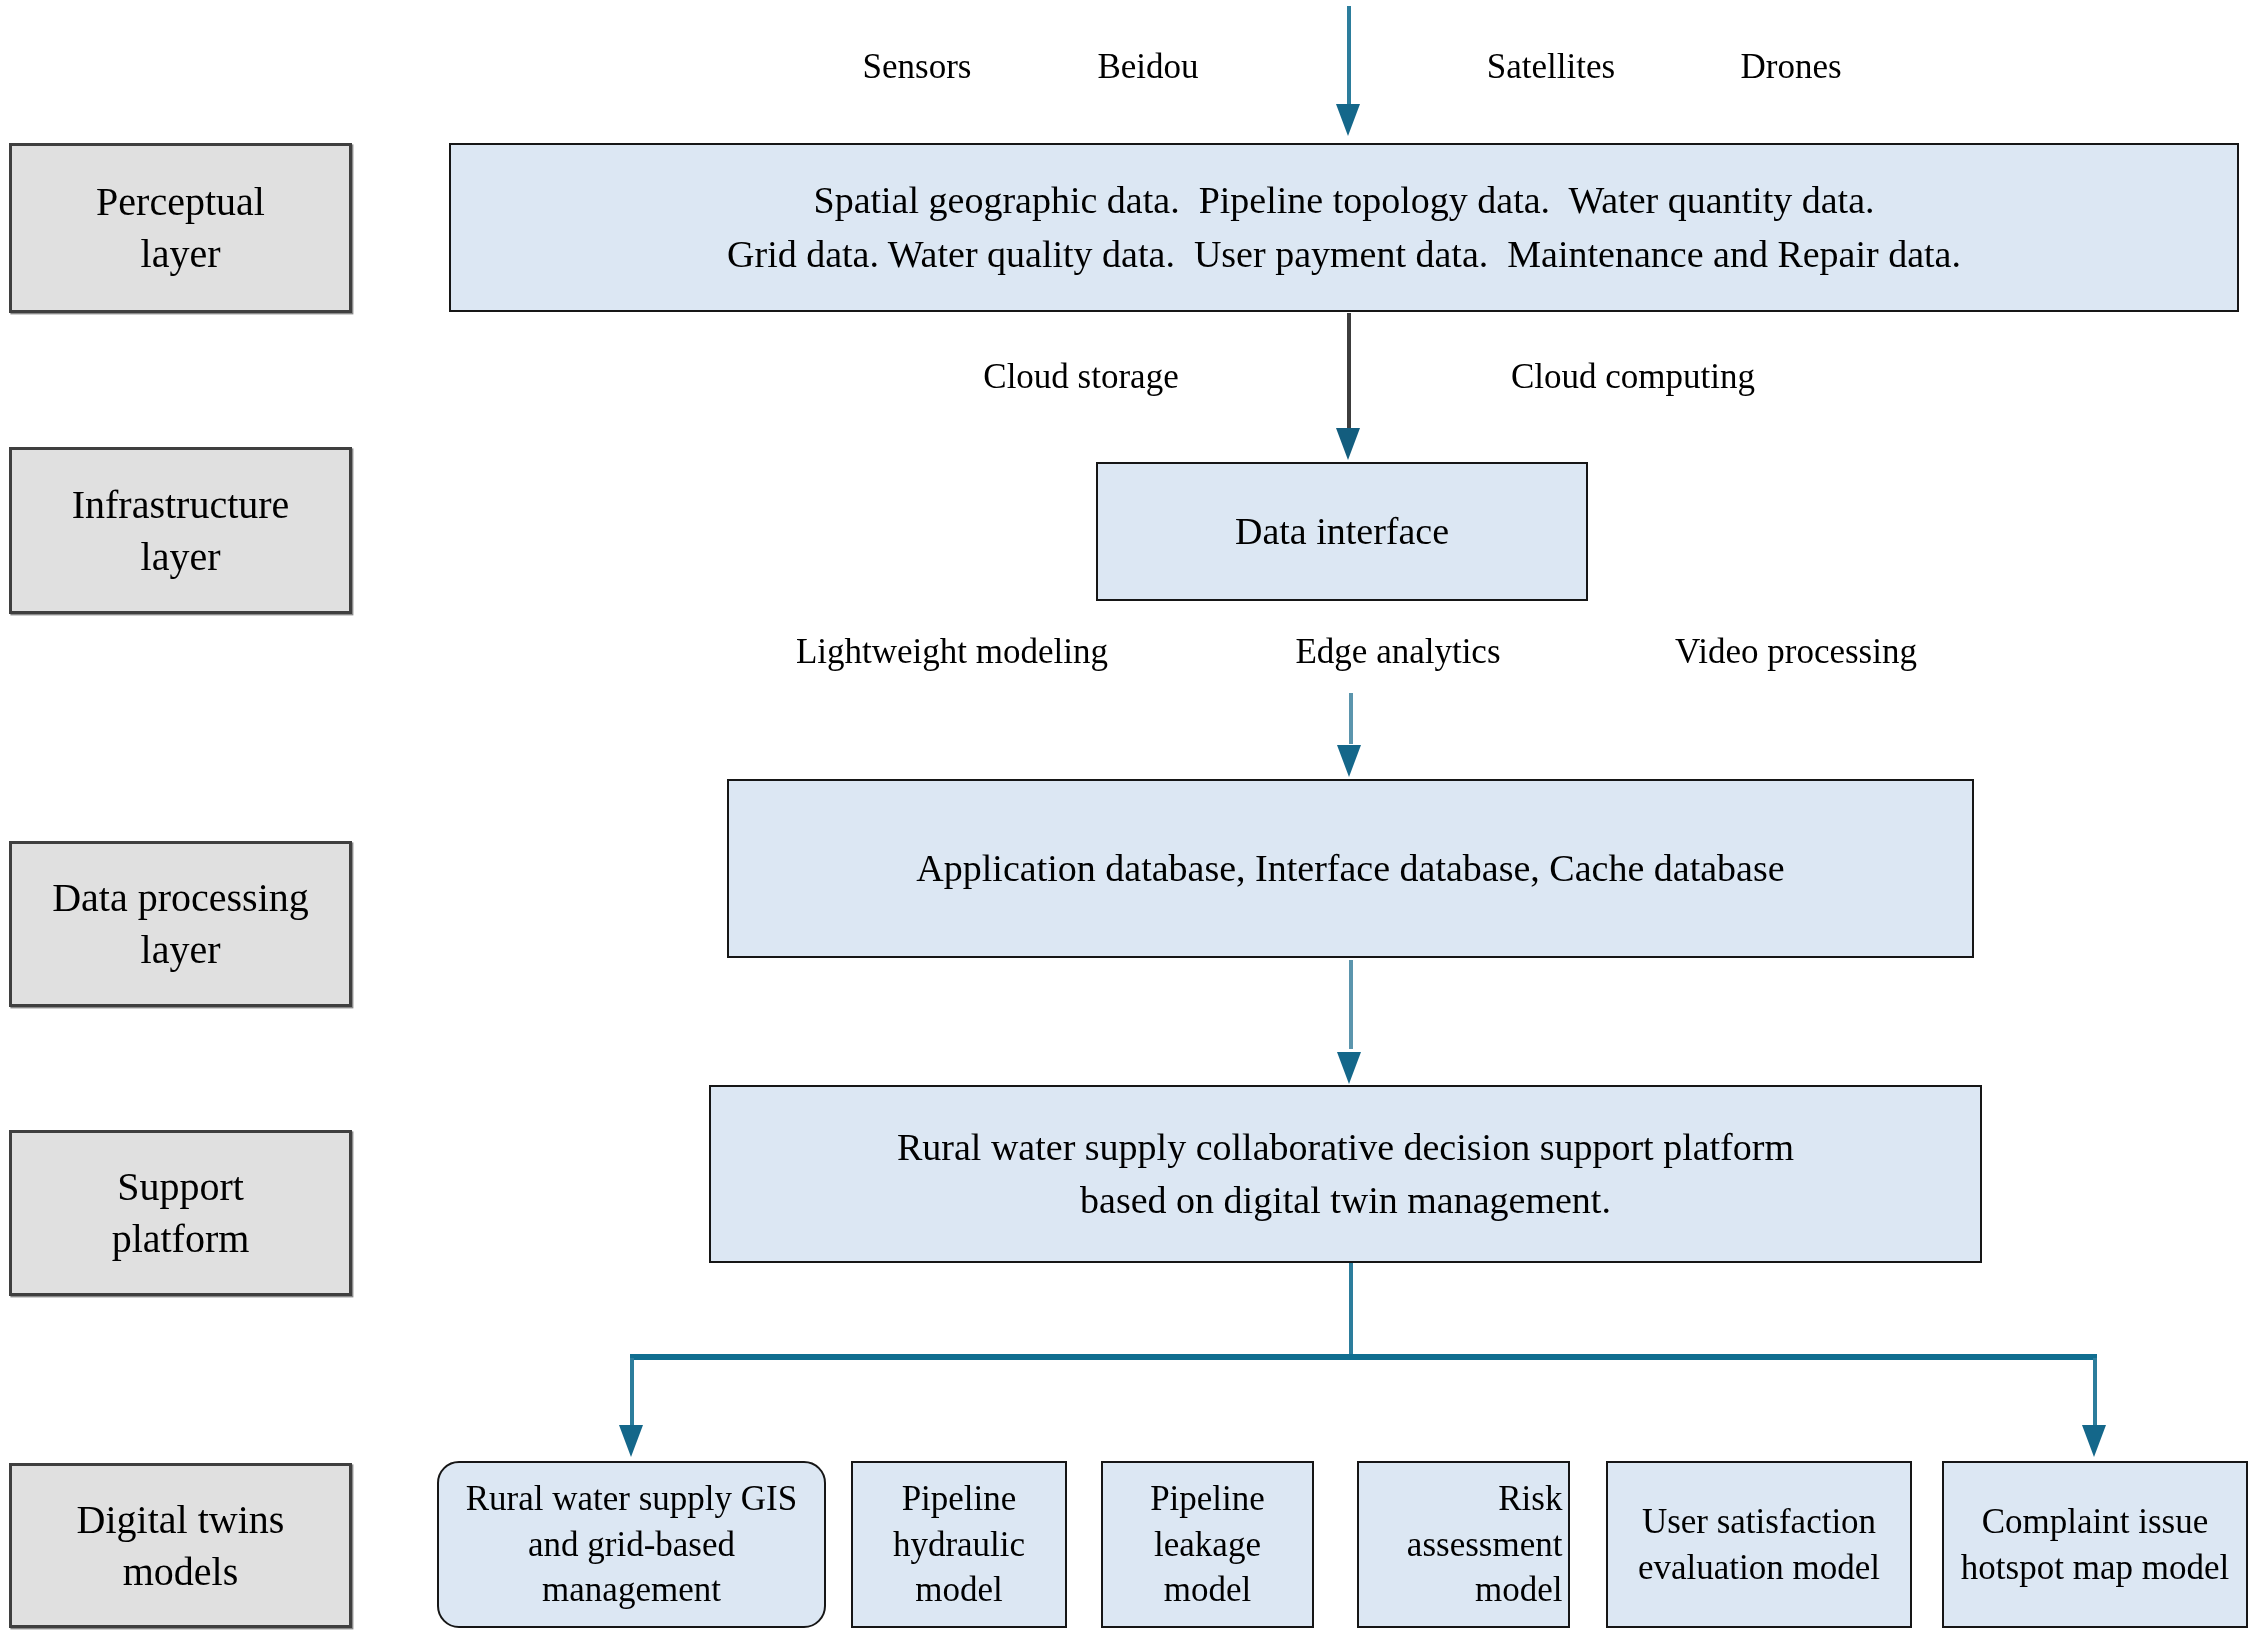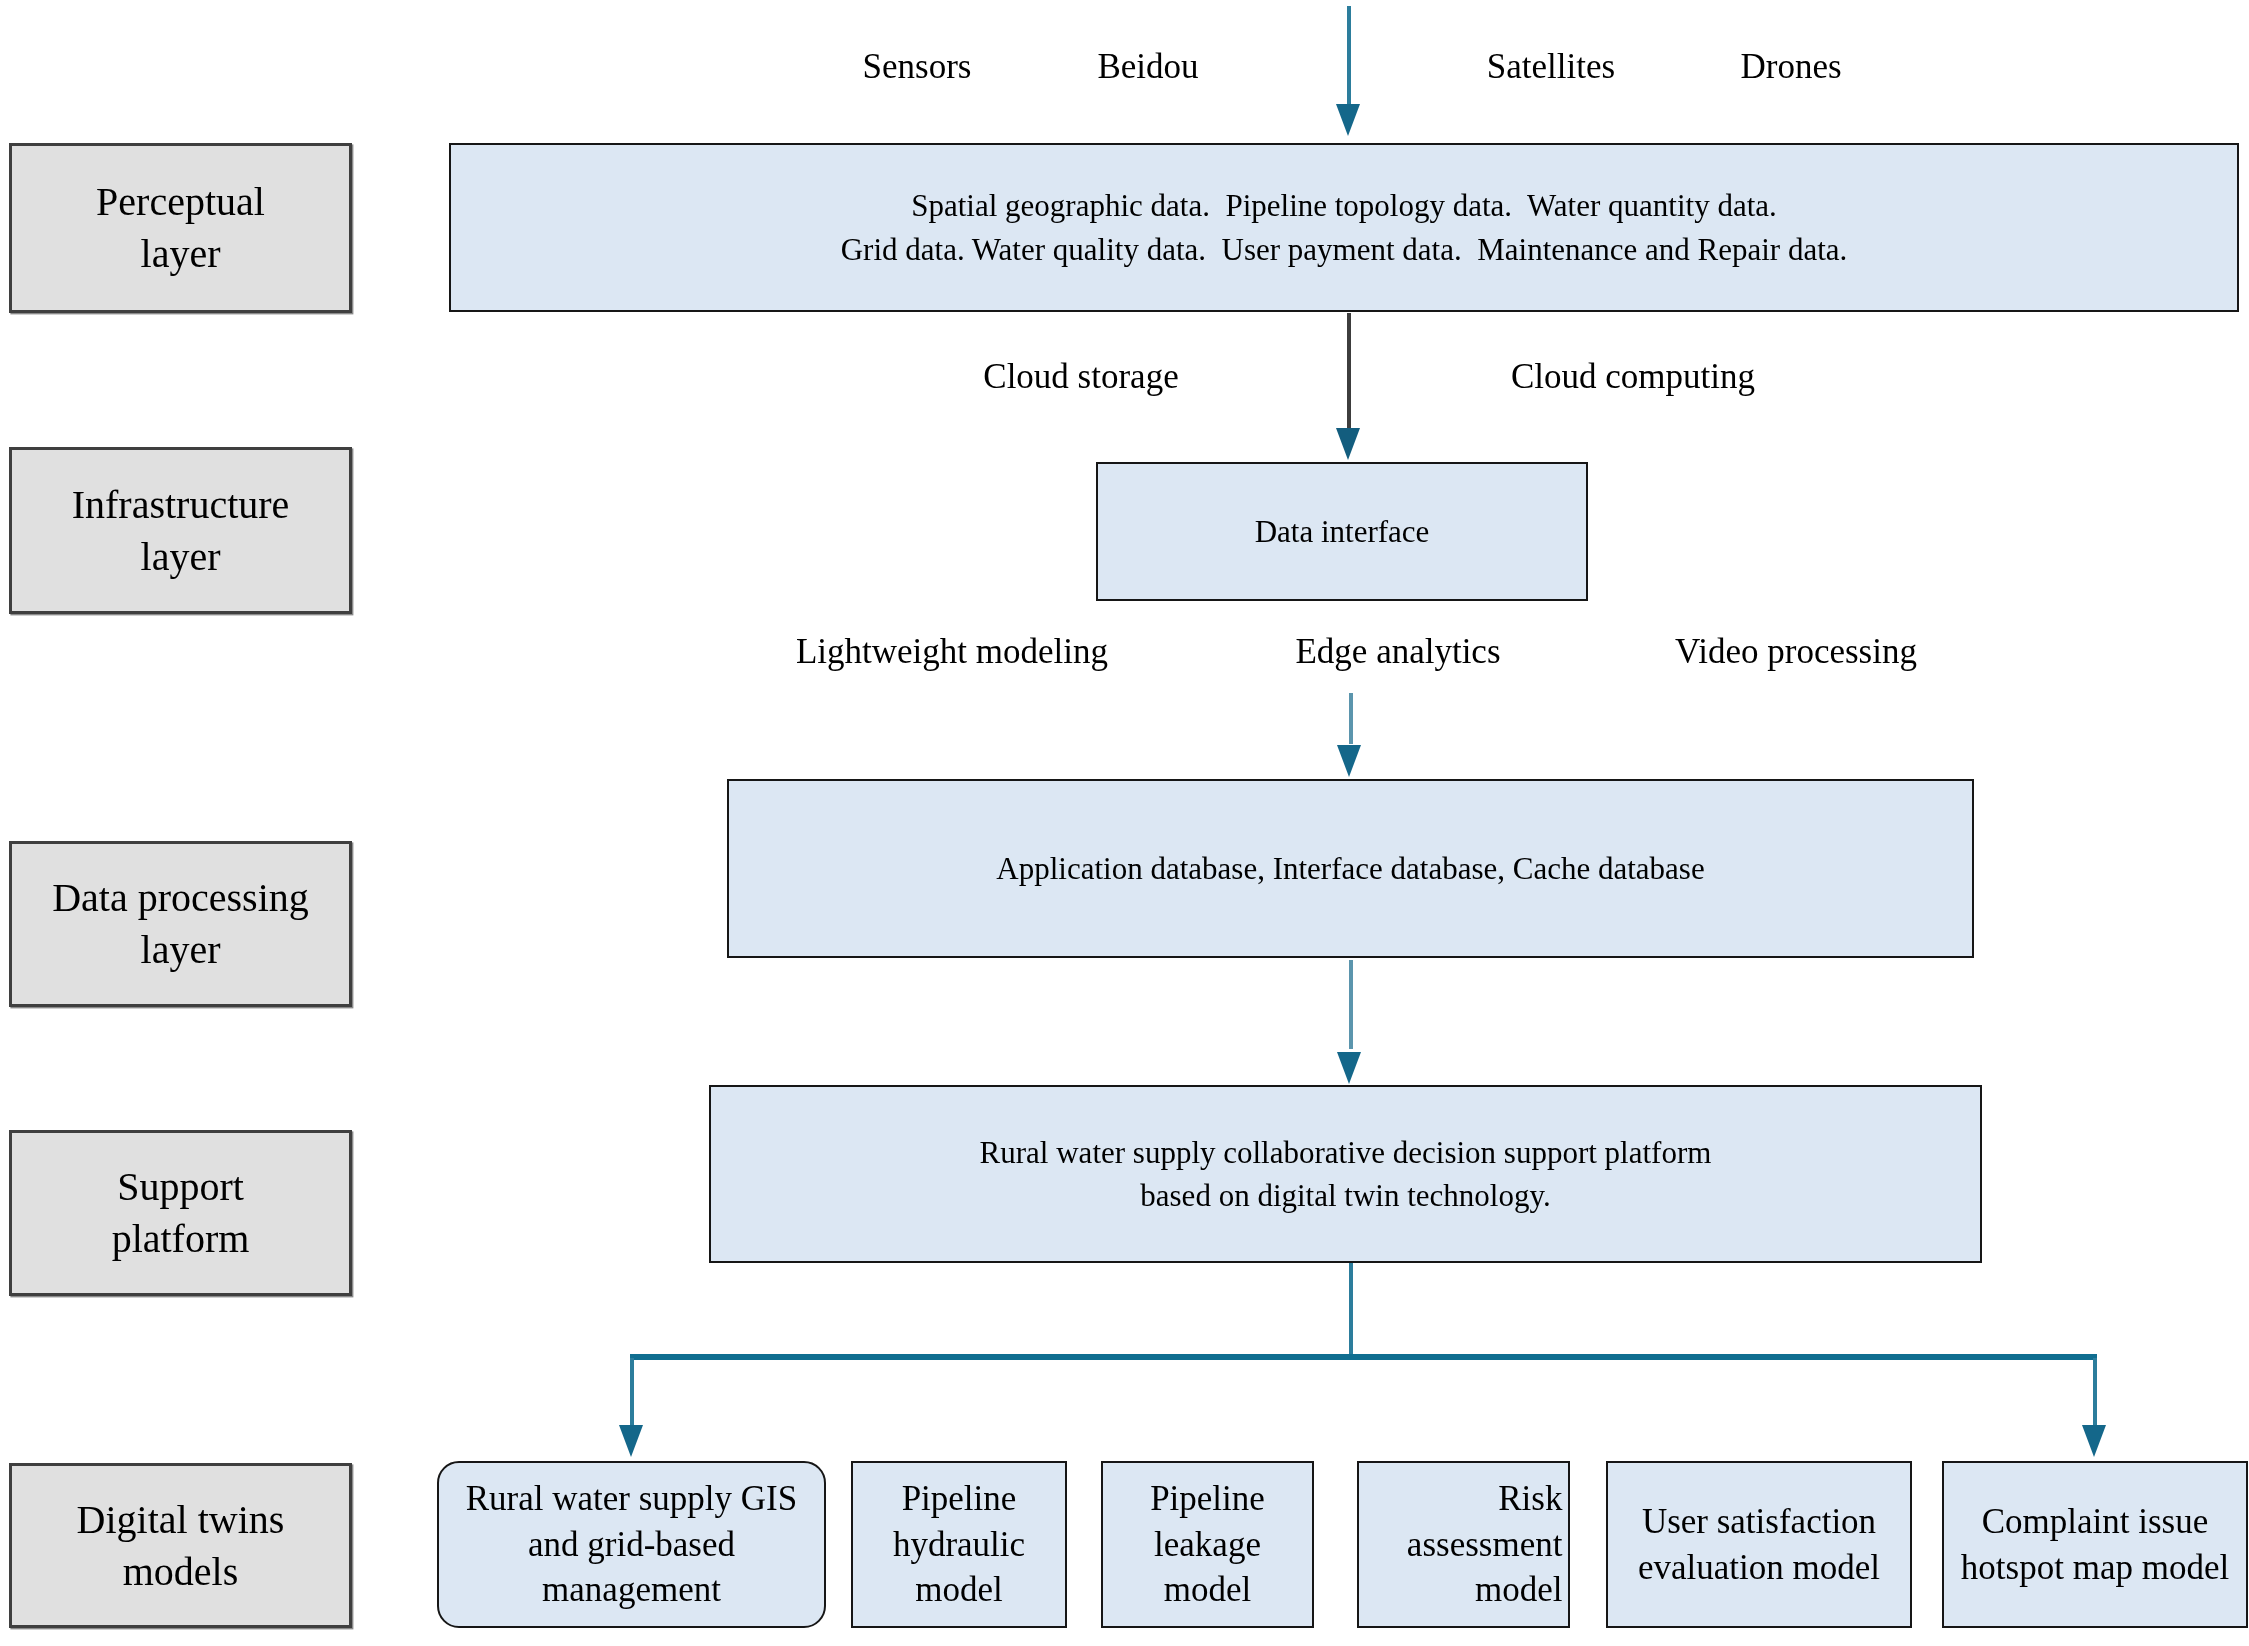--- a/index.html
+++ b/index.html
@@ -33,21 +33,21 @@
   }
   .bbox {
     position: absolute;
     box-sizing: border-box;
     background: #dce7f3;
     border: 2.8px solid #161616;
     display: flex;
     align-items: center;
     justify-content: center;
     text-align: center;
-    font-size: 31px;
+    font-size: 38px;
     line-height: 1.4;
     white-space: pre-wrap;
   }
   .model {
     font-size: 35px;
     line-height: 1.3;
     padding: 0 5.6px;
     white-space: normal;
   }
   .vline { position: absolute; width: 3.5px; }
@@ -109,21 +109,21 @@
   </div>
 
   <div class="bbox" style="left:727px; top:779px; width:1247px; height:179px;">Application database, Interface database, Cache database</div>
 
   <div>
     <div class="vline" style="left:1349px; top:960px; height:89px; background:#5b95ad;"></div>
     <div class="ahead" style="left:1337px; top:1052px;"></div>
   </div>
 
   <div class="bbox" style="left:709px; top:1085px; width:1273px; height:178px;">Rural water supply collaborative decision support platform
-based on digital twin technology.</div>
+based on digital twin management.</div>
 
   <div>
     <div class="vline" style="left:1349px; top:1263px; height:95px; background:#2c7d9c;"></div>
     <div class="hline" style="left:630px; top:1354px; width:1467px;"></div>
     <div class="vline" style="left:630px; top:1358px; height:68px; background:#2c7d9c;"></div>
     <div class="ahead" style="left:619px; top:1425px;"></div>
     <div class="vline" style="left:2093px; top:1358px; height:68px; background:#2c7d9c;"></div>
     <div class="ahead" style="left:2082px; top:1425px;"></div>
   </div>
 

